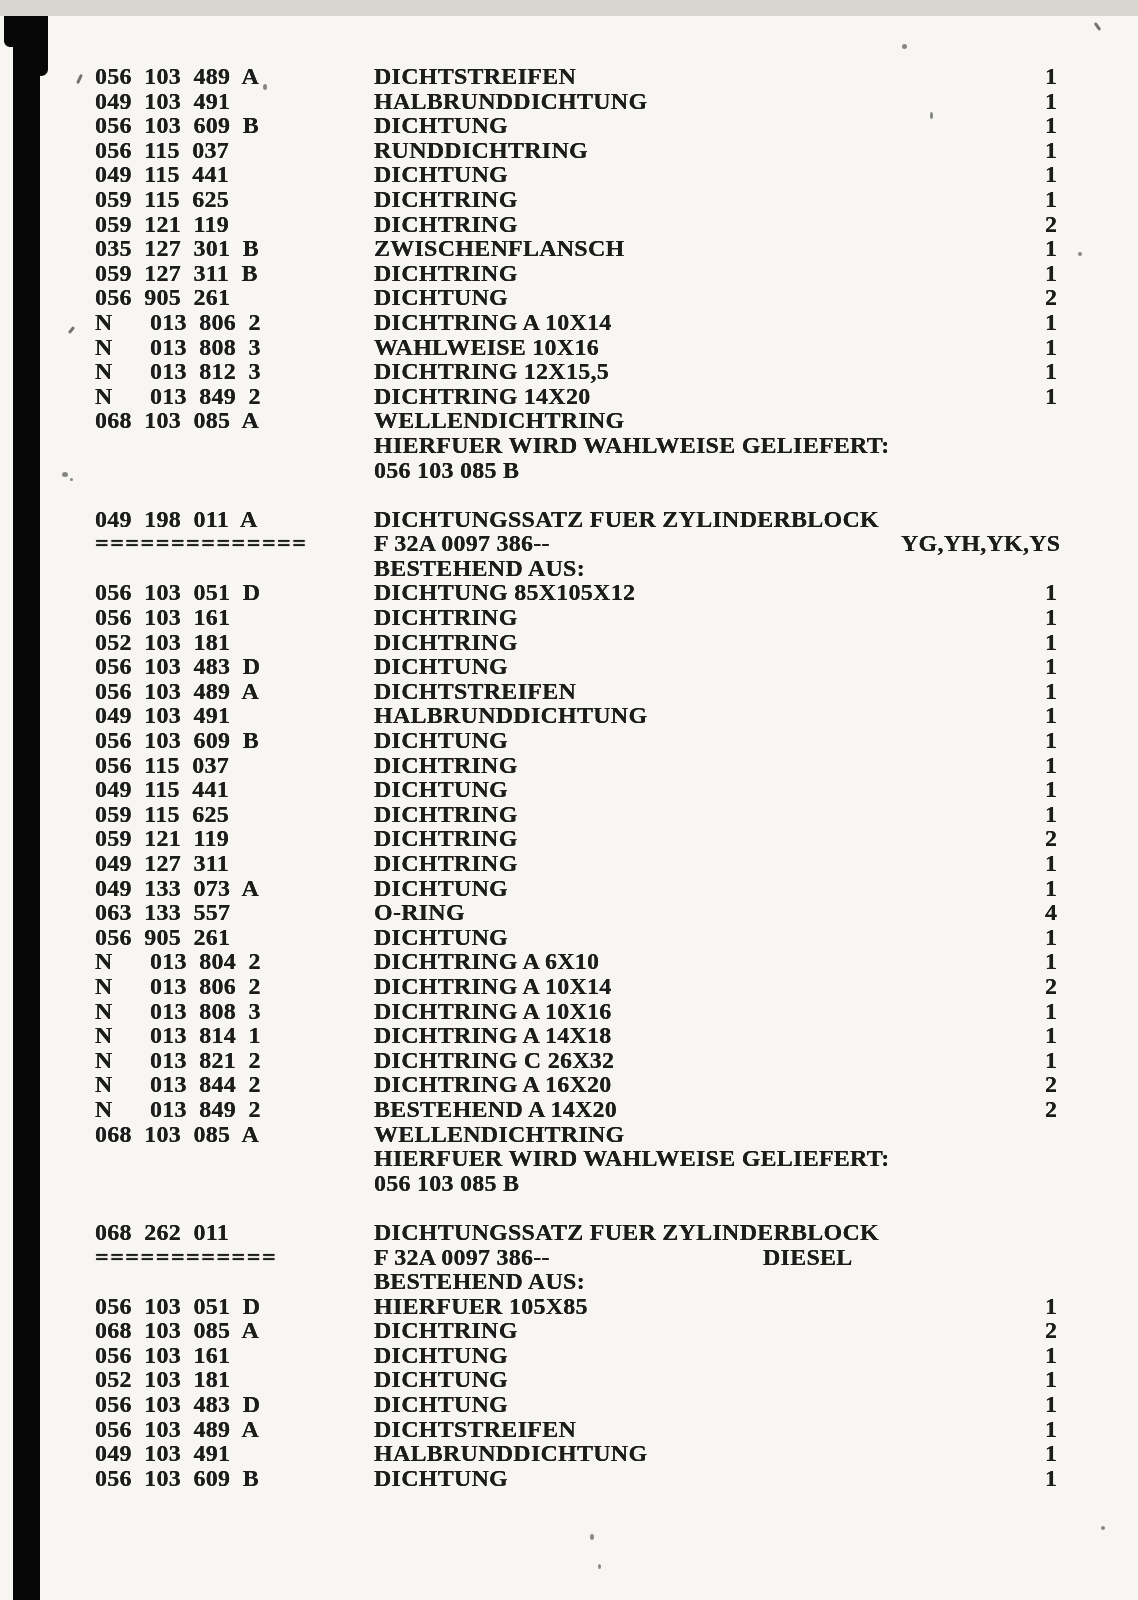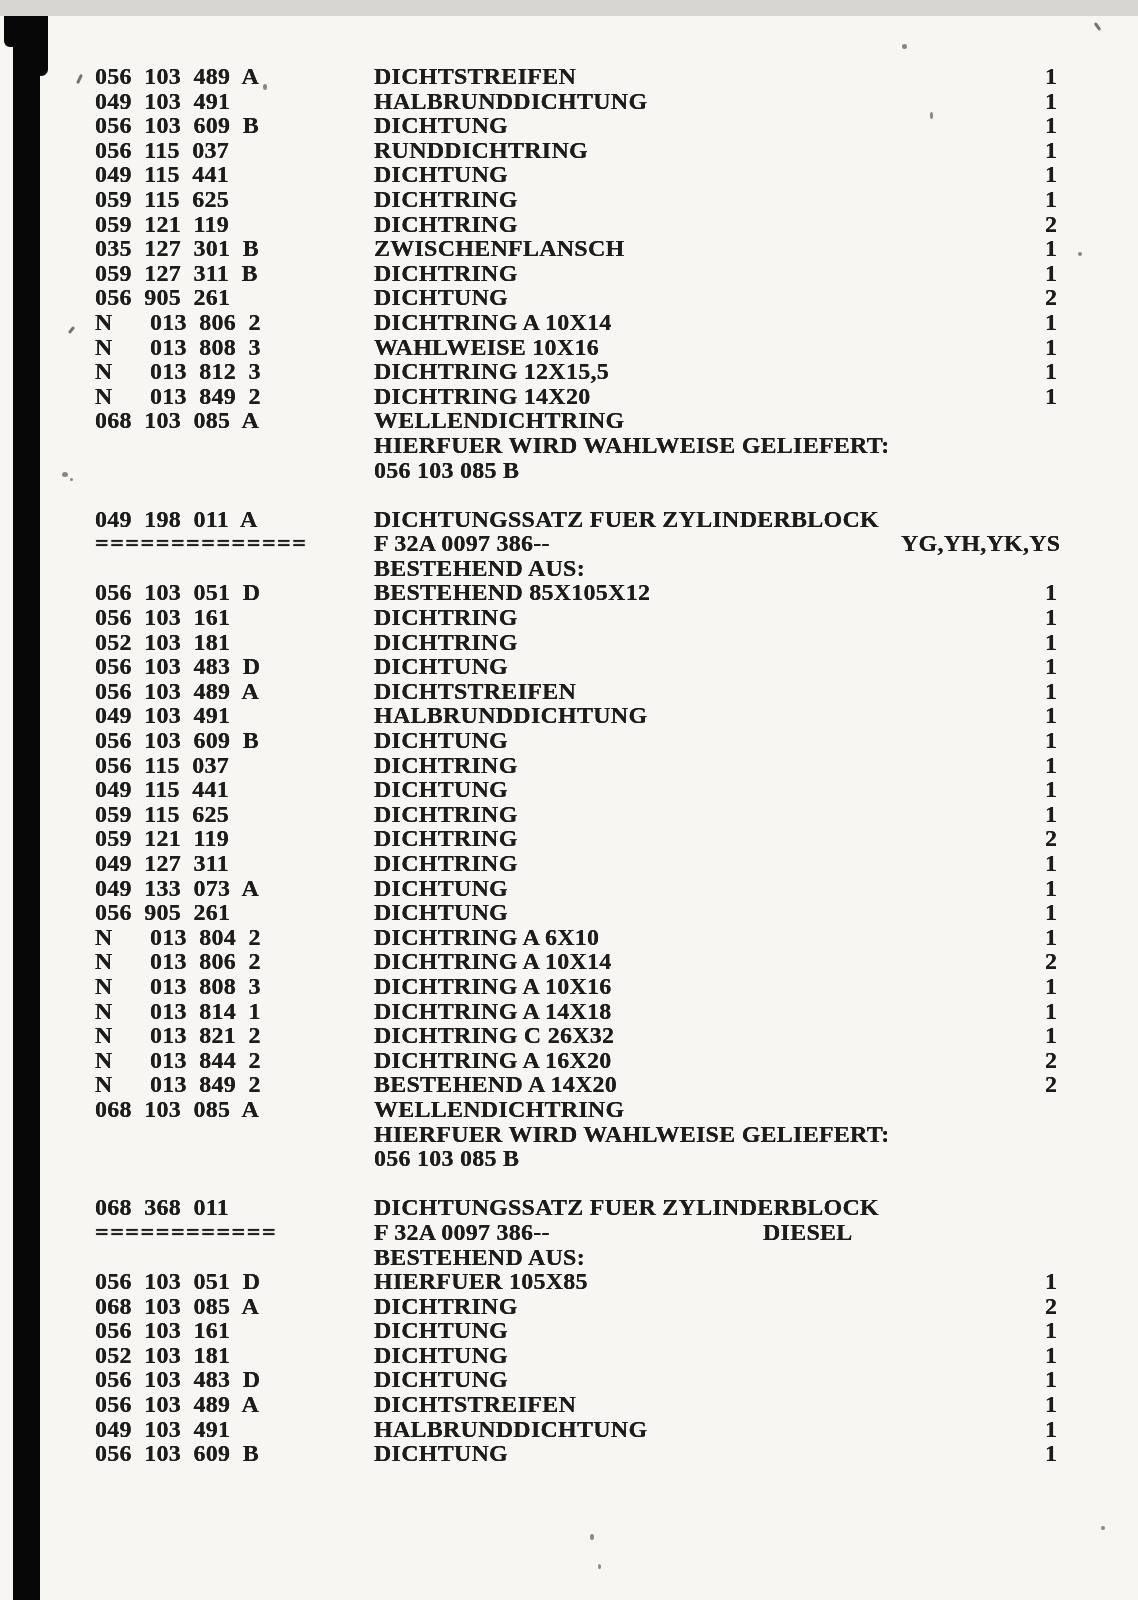--- a/index.html
+++ b/index.html
@@ -60,46 +60,47 @@
       <div class="line"><span class="pn">N      013  808  3</span><span class="desc">WAHLWEISE 10X16</span><span class="qty">1</span></div>
       <div class="line"><span class="pn">N      013  812  3</span><span class="desc">DICHTRING 12X15,5</span><span class="qty">1</span></div>
       <div class="line"><span class="pn">N      013  849  2</span><span class="desc">DICHTRING 14X20</span><span class="qty">1</span></div>
       <div class="line"><span class="pn">068  103  085  A</span><span class="desc">WELLENDICHTRING</span></div>
       <div class="line"><span class="desc">HIERFUER WIRD WAHLWEISE GELIEFERT:</span></div>
       <div class="line"><span class="desc">056 103 085 B</span></div>
       <div class="line"></div>
       <div class="line"><span class="pn">049  198  011  A</span><span class="desc">DICHTUNGSSATZ FUER ZYLINDERBLOCK</span></div>
       <div class="line underline-row"><span class="pn">==============</span><span class="desc">F 32A 0097 386--</span><span class="remark codes">YG,YH,YK,YS</span></div>
       <div class="line"><span class="desc">BESTEHEND AUS:</span></div>
-      <div class="line"><span class="pn">056  103  051  D</span><span class="desc">BESTEHEND 85X105X12</span><span class="qty">1</span></div>
+      <div class="line"><span class="pn">056  103  051  D</span><span class="desc">DICHTUNG 85X105X12</span><span class="qty">1</span></div>
       <div class="line"><span class="pn">056  103  161</span><span class="desc">DICHTRING</span><span class="qty">1</span></div>
       <div class="line"><span class="pn">052  103  181</span><span class="desc">DICHTRING</span><span class="qty">1</span></div>
       <div class="line"><span class="pn">056  103  483  D</span><span class="desc">DICHTUNG</span><span class="qty">1</span></div>
       <div class="line"><span class="pn">056  103  489  A</span><span class="desc">DICHTSTREIFEN</span><span class="qty">1</span></div>
       <div class="line"><span class="pn">049  103  491</span><span class="desc">HALBRUNDDICHTUNG</span><span class="qty">1</span></div>
       <div class="line"><span class="pn">056  103  609  B</span><span class="desc">DICHTUNG</span><span class="qty">1</span></div>
       <div class="line"><span class="pn">056  115  037</span><span class="desc">DICHTRING</span><span class="qty">1</span></div>
       <div class="line"><span class="pn">049  115  441</span><span class="desc">DICHTUNG</span><span class="qty">1</span></div>
       <div class="line"><span class="pn">059  115  625</span><span class="desc">DICHTRING</span><span class="qty">1</span></div>
       <div class="line"><span class="pn">059  121  119</span><span class="desc">DICHTRING</span><span class="qty">2</span></div>
       <div class="line"><span class="pn">049  127  311</span><span class="desc">DICHTRING</span><span class="qty">1</span></div>
       <div class="line"><span class="pn">049  133  073  A</span><span class="desc">DICHTUNG</span><span class="qty">1</span></div>
+      <div class="line"><span class="pn">063  133  557</span><span class="desc">O-RING</span><span class="qty">4</span></div>
       <div class="line"><span class="pn">056  905  261</span><span class="desc">DICHTUNG</span><span class="qty">1</span></div>
       <div class="line"><span class="pn">N      013  804  2</span><span class="desc">DICHTRING A 6X10</span><span class="qty">1</span></div>
       <div class="line"><span class="pn">N      013  806  2</span><span class="desc">DICHTRING A 10X14</span><span class="qty">2</span></div>
       <div class="line"><span class="pn">N      013  808  3</span><span class="desc">DICHTRING A 10X16</span><span class="qty">1</span></div>
       <div class="line"><span class="pn">N      013  814  1</span><span class="desc">DICHTRING A 14X18</span><span class="qty">1</span></div>
       <div class="line"><span class="pn">N      013  821  2</span><span class="desc">DICHTRING C 26X32</span><span class="qty">1</span></div>
       <div class="line"><span class="pn">N      013  844  2</span><span class="desc">DICHTRING A 16X20</span><span class="qty">2</span></div>
       <div class="line"><span class="pn">N      013  849  2</span><span class="desc">BESTEHEND A 14X20</span><span class="qty">2</span></div>
       <div class="line"><span class="pn">068  103  085  A</span><span class="desc">WELLENDICHTRING</span></div>
       <div class="line"><span class="desc">HIERFUER WIRD WAHLWEISE GELIEFERT:</span></div>
       <div class="line"><span class="desc">056 103 085 B</span></div>
       <div class="line"></div>
-      <div class="line"><span class="pn">068  368  011</span><span class="desc">DICHTUNGSSATZ FUER ZYLINDERBLOCK</span></div>
+      <div class="line"><span class="pn">068  262  011</span><span class="desc">DICHTUNGSSATZ FUER ZYLINDERBLOCK</span></div>
       <div class="line underline-row"><span class="pn">============</span><span class="desc">F 32A 0097 386--</span><span class="remark diesel">DIESEL</span></div>
       <div class="line"><span class="desc">BESTEHEND AUS:</span></div>
       <div class="line"><span class="pn">056  103  051  D</span><span class="desc">HIERFUER 105X85</span><span class="qty">1</span></div>
       <div class="line"><span class="pn">068  103  085  A</span><span class="desc">DICHTRING</span><span class="qty">2</span></div>
       <div class="line"><span class="pn">056  103  161</span><span class="desc">DICHTUNG</span><span class="qty">1</span></div>
       <div class="line"><span class="pn">052  103  181</span><span class="desc">DICHTUNG</span><span class="qty">1</span></div>
       <div class="line"><span class="pn">056  103  483  D</span><span class="desc">DICHTUNG</span><span class="qty">1</span></div>
       <div class="line"><span class="pn">056  103  489  A</span><span class="desc">DICHTSTREIFEN</span><span class="qty">1</span></div>
       <div class="line"><span class="pn">049  103  491</span><span class="desc">HALBRUNDDICHTUNG</span><span class="qty">1</span></div>
       <div class="line"><span class="pn">056  103  609  B</span><span class="desc">DICHTUNG</span><span class="qty">1</span></div>

